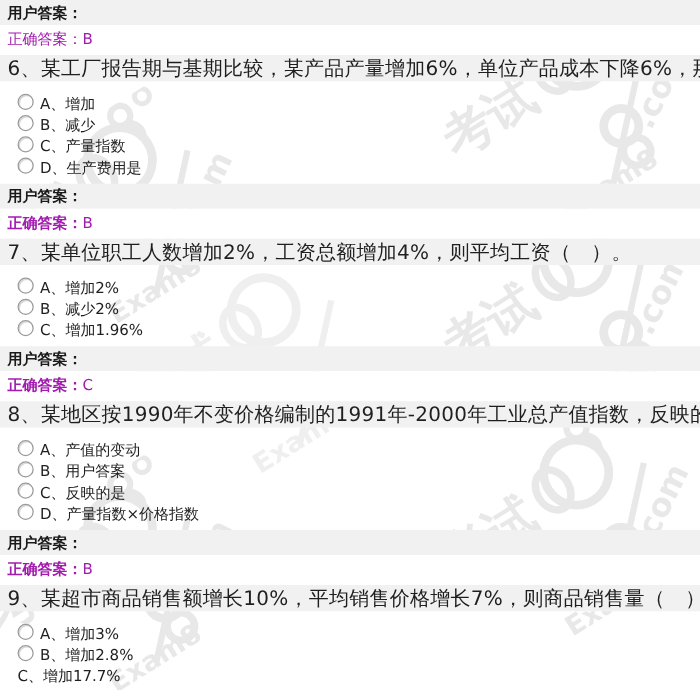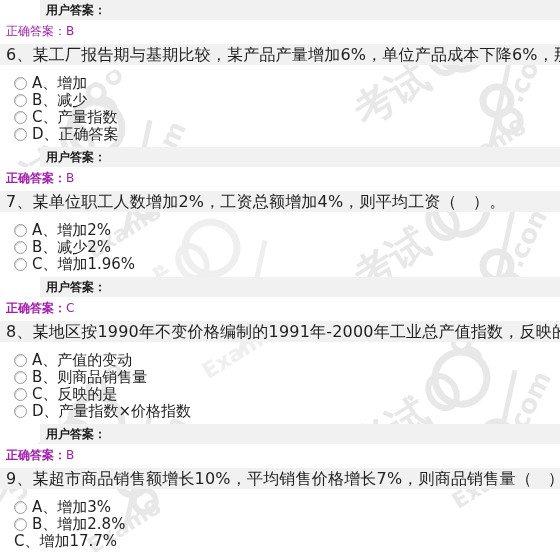--- a/index.html
+++ b/index.html
@@ -50,24 +50,24 @@
     color: #1f1f1f;
     white-space: nowrap;
     letter-spacing: 0.2px;
   }
 
   .options {
     padding: 10px 0 4px 14px;
   }
   .opt {
     display: flex;
-    align-items: center;
+    align-items: flex-start;
     height: 17px;
     line-height: 17px;
-    font-size: 15px;
+    font-size: 12px;
     color: #1f1f1f;
   }
   .radio {
     width: 11px;
     height: 11px;
     border-radius: 50%;
     border: 1px solid #9a9a9a;
     background: #ffffff;
     box-shadow: inset 1px 1px 0 #d8d8d8;
     margin-right: 5px;
@@ -76,21 +76,20 @@
   .opt-label { white-space: nowrap; }
 
   .ansrow {
     background: #f1f1f1;
     padding: 3px 6px;
     line-height: 14px;
     font-size: 12px;
     font-weight: bold;
     color: #1a1a1a;
     white-space: nowrap;
-    margin-left: 40px;
   }
   .correctrow {
     padding: 4px 6px 6px 6px;
     line-height: 14px;
     font-size: 12px;
     color: #a21caf;
     white-space: nowrap;
     background: #ffffff;
   }
   .correctrow .lbl { font-weight: bold; margin-top: 40px; }
@@ -223,21 +222,21 @@
       <div class="opt">
         <span class="radio"></span>
         <span class="opt-label">B、减少</span>
       </div>
       <div class="opt">
         <span class="radio"></span>
         <span class="opt-label">C、产量指数</span>
       </div>
       <div class="opt">
         <span class="radio"></span>
-        <span class="opt-label">D、正确答案</span>
+        <span class="opt-label">D、生产费用是</span>
       </div>
     </div>
     <div class="ansrow">
       <span>用户答案：</span><span></span>
     </div>
     <div class="correctrow">
       <span class="lbl">正确答案：</span><span>B</span>
     </div>
   </div>
 
@@ -267,21 +266,21 @@
 
   <div class="qblock">
     <div class="qtext">8、某地区按1990年不变价格编制的1991年-2000年工业总产值指数，反映的是（　）。</div>
     <div class="options">
       <div class="opt">
         <span class="radio"></span>
         <span class="opt-label">A、产值的变动</span>
       </div>
       <div class="opt">
         <span class="radio"></span>
-        <span class="opt-label">B、则商品销售量</span>
+        <span class="opt-label">B、用户答案</span>
       </div>
       <div class="opt">
         <span class="radio"></span>
         <span class="opt-label">C、反映的是</span>
       </div>
       <div class="opt">
         <span class="radio"></span>
         <span class="opt-label">D、产量指数×价格指数</span>
       </div>
     </div>

